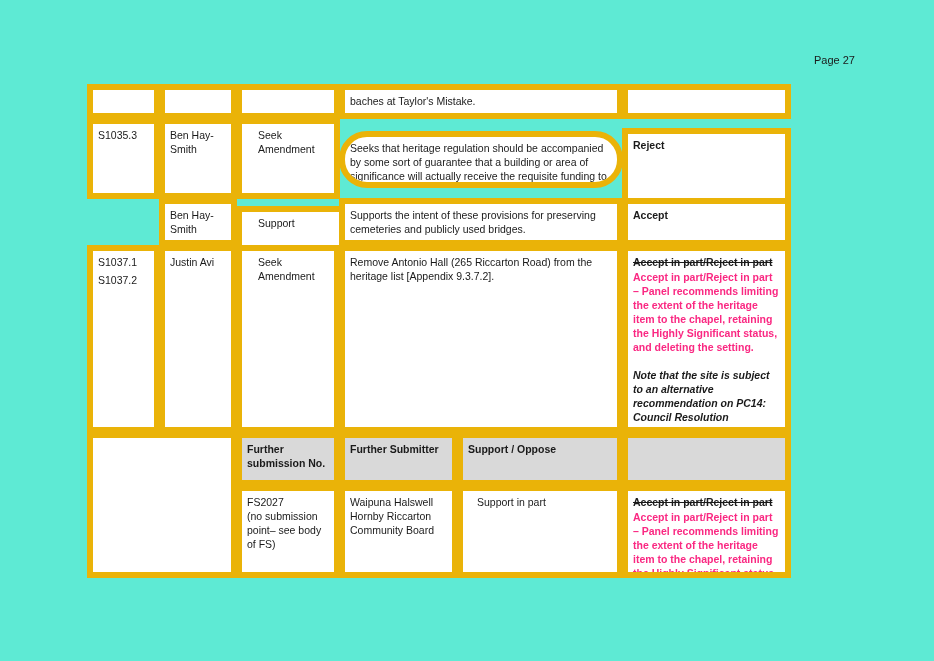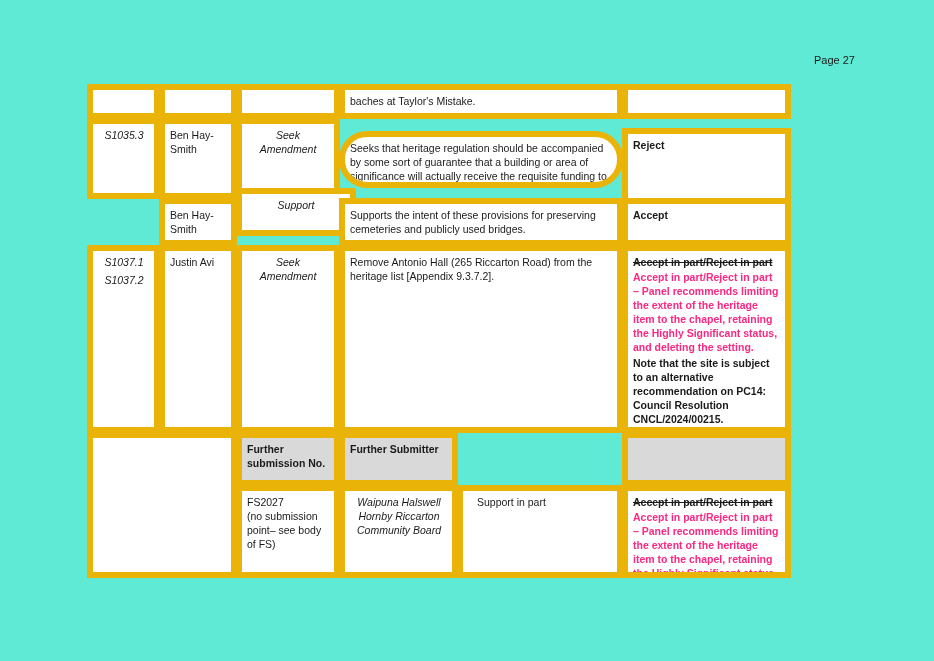--- a/index.html
+++ b/index.html
@@ -9,27 +9,27 @@
   }
   .page-number{
     position:absolute;top:54px;left:814px;font-size:11px;color:#1a1a1a;
   }
   .tbl{position:absolute;left:87px;top:84px;width:704px;height:494px;}
   .cell{
     position:absolute;box-sizing:border-box;border:6px solid #eab308;
     padding:4px 4px 3px 5px;font-size:10.5px;line-height:14px;overflow:hidden;
     background:#ffffff;
   }
-  .center{text-align:center;font-style:italic;}
+  .center{}
   .bold{font-weight:bold;}
   .gray{background:#d9d9d9;}
   .pos-pad{padding-left:16px;padding-right:16px;}
   .strike{font-weight:bold;text-decoration:line-through;}
   .pink{color:#fa2882;font-weight:bold;margin-top:1px;}
-  .note{font-weight:bold;margin-top:2px;}
+  .note{font-weight:bold;font-style:italic;margin-top:14px;}
   .subno2{margin-top:4px;}
 </style>
 </head>
 <body>
 
 <div class="page">
 
   <div class="page-number">Page 27</div>
 
   <div class="tbl">
@@ -40,41 +40,42 @@
     <div class="cell" style="left:252px;top:0;width:284px;height:35px;">baches at Taylor's Mistake.</div>
     <div class="cell" style="left:535px;top:0;width:169px;height:35px;"></div>
 
     <div class="cell center" style="left:0;top:34px;width:73px;height:81px;">S1035.3</div>
     <div class="cell" style="left:72px;top:34px;width:78px;height:81px;">Ben Hay-Smith</div>
     <div class="cell center pos-pad" style="left:149px;top:34px;width:104px;height:81px;">Seek Amendment</div>
     <div class="cell" style="left:252px;top:47px;width:284px;height:57px;border-radius:28px;">Seeks that heritage regulation should be accompanied by some sort of guarantee that a building or area of significance will actually receive the requisite funding to keep it in a good  condition.</div>
     <div class="cell bold" style="left:535px;top:44px;width:169px;height:81px;">Reject</div>
 
     <div class="cell" style="left:72px;top:114px;width:78px;height:48px;">Ben Hay-Smith</div>
-    <div class="cell center pos-pad" style="left:149px;top:104px;width:120px;height:48px;">Support</div>
+    <div class="cell center pos-pad" style="left:149px;top:122px;width:120px;height:48px;">Support</div>
     <div class="cell" style="left:252px;top:114px;width:284px;height:48px;">Supports the intent of these provisions for preserving cemeteries and publicly used bridges.</div>
     <div class="cell bold" style="left:535px;top:114px;width:169px;height:48px;">Accept</div>
 
     <div class="cell center" style="left:0;top:161px;width:73px;height:188px;">
       <div>S1037.1</div>
       <div class="subno2">S1037.2</div>
     </div>
     <div class="cell" style="left:72px;top:161px;width:78px;height:188px;">Justin Avi</div>
     <div class="cell center pos-pad" style="left:149px;top:161px;width:104px;height:188px;">Seek Amendment</div>
     <div class="cell" style="left:252px;top:161px;width:284px;height:188px;">Remove Antonio Hall (265 Riccarton Road) from the heritage list [Appendix 9.3.7.2].</div>
     <div class="cell" style="left:535px;top:161px;width:169px;height:188px;">
       <div class="strike">Accept in part/Reject in part</div>
       <div class="pink">Accept in part/Reject in part – Panel recommends limiting the extent of the heritage item to the chapel, retaining the Highly Significant status, and deleting the setting.</div>
       <div class="note">Note that the site is subject to an alternative recommendation on PC14: Council Resolution CNCL/2024/00215.</div>
     </div>
 
     <div class="cell" style="left:0;top:348px;width:150px;height:146px;"></div>
 
     <div class="cell gray bold" style="left:149px;top:348px;width:104px;height:54px;">Further submission No.</div>
     <div class="cell gray bold" style="left:252px;top:348px;width:119px;height:54px;">Further Submitter</div>
+    <div class="cell gray bold" style="left:370px;top:348px;width:166px;height:54px;">Support / Oppose</div>
     <div class="cell gray" style="left:535px;top:348px;width:169px;height:54px;"></div>
 
     <div class="cell" style="left:149px;top:401px;width:104px;height:93px;">
       <div>FS2027</div>
       <div>(no submission point– see body of FS)</div>
     </div>
     <div class="cell center" style="left:252px;top:401px;width:119px;height:93px;">Waipuna Halswell Hornby Riccarton Community Board</div>
     <div class="cell" style="left:370px;top:401px;width:166px;height:93px;padding-left:14px;">Support in part</div>
     <div class="cell" style="left:535px;top:401px;width:169px;height:93px;">
       <div class="strike">Accept in part/Reject in part</div>

